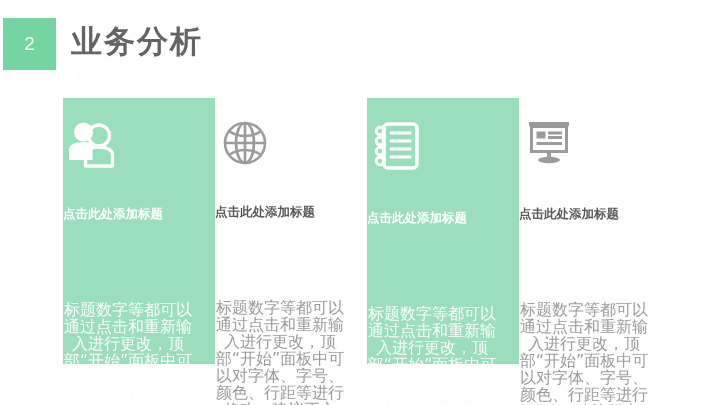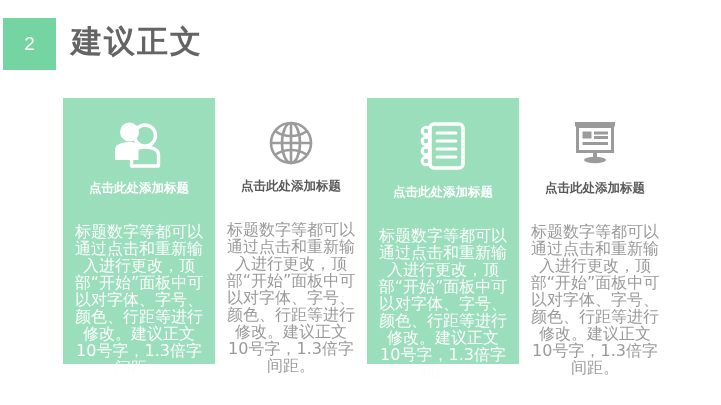--- a/index.html
+++ b/index.html
@@ -66,21 +66,22 @@
     display: flex;
     flex-direction: row;
   }
   .card {
     position: relative;
     width: 152px;
     height: 266px;
     box-sizing: border-box;
     display: flex;
     flex-direction: column;
-    align-items: center;
+    align-items: flex-start;
+    gap: 26px;
   }
   .card.green {
     background: #9adebb;
   }
   .card.white {
     background: #ffffff;
   }
 
   .card-icon {
     margin-top: 22px;
@@ -125,21 +126,21 @@
 </style>
 </head>
 <body>
 
 <div class="header">
 
   <div class="slide-number-box">
     <div class="slide-number-text">2</div>
   </div>
 
-  <div class="page-title">建议正文</div>
+  <div class="page-title">业务分析</div>
 </div>
 
 <div class="cards">
 
   <div class="card green">
     <div class="card-icon">
       <svg width="54" height="48" viewBox="0 0 54 48" aria-hidden="true">
 
         <circle cx="17.5" cy="12" r="9.5" fill="#ffffff"></circle>
         <path d="M3 40 L3 30 C3 25 8 22 17.5 22 C21 22 24 22.5 26.5 23.6 L26.5 40 Z" fill="#ffffff"></path>

